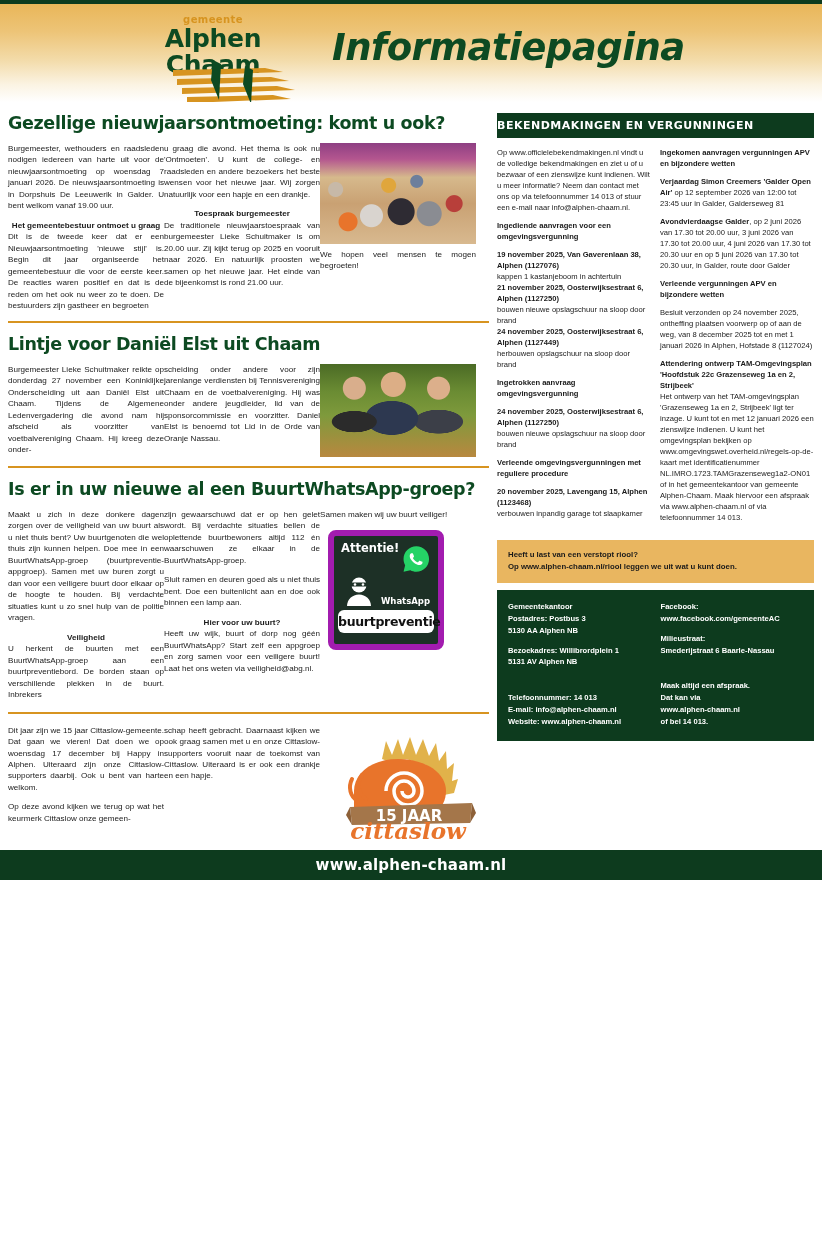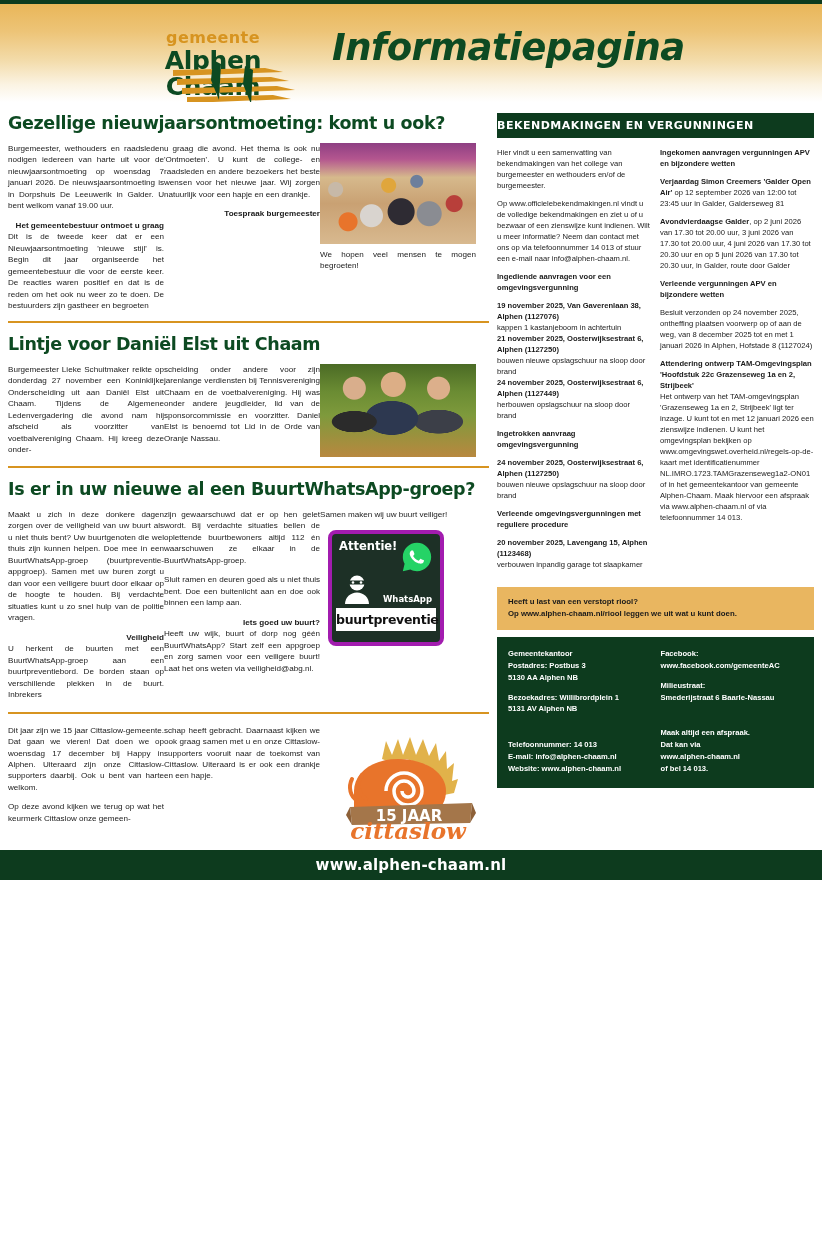--- a/index.html
+++ b/index.html
@@ -35,27 +35,27 @@
   }
   .logo-block {
     position: absolute;
     left: 118px;
     top: 8px;
     width: 190px;
     height: 86px;
   }
   .logo-gemeente {
     font-family: "DejaVu Sans", sans-serif;
-    font-size: 16px;
+    font-size: 10px;
     font-weight: 700;
     color: #d79420;
     letter-spacing: .4px;
     text-align: center;
     width: 100%;
-    margin-top: 16px;
+    margin-top: 2px;
   }
   .logo-name {
     font-family: "DejaVu Sans", sans-serif;
     font-size: 25px;
     font-weight: 700;
     color: #0d4a22;
     text-align: center;
     letter-spacing: -0.3px;
     line-height: 1.05;
     margin-top: 1px;
@@ -106,21 +106,21 @@
     font-size: 8.1px;
     line-height: 1.42;
     text-align: justify;
     color: #1a1a1a;
   }
   .tcol p { margin-bottom: 8px; }
   .tcol p:last-child { margin-bottom: 0; }
   .tcol .sub {
     font-weight: 700;
     margin-bottom: 0;
-    text-align: right;
+    text-align: center;
   }
   .media-col { width: 156px; }
   .photo {
     width: 100%;
     border: 0;
     display: block;
   }
   .caption {
     font-size: 8.1px;
     line-height: 1.42;
@@ -157,21 +157,21 @@
       radial-gradient(circle at 47% 22%, #dcae86 0 12px, transparent 13px),
       radial-gradient(circle at 76% 26%, #dcaf8b 0 11px, transparent 12px),
       linear-gradient(180deg, #4b6b25 0%, #6b8c33 30%, #7e9a3c 55%, #b8883f 100%);
   }
   .photo-frame { overflow: hidden; }
 
   
   .wa-sign {
     width: 116px;
     margin: 10px 0 0 8px;
-    border: 4px solid #a21caf;
+    border: 6px solid #a21caf;
     border-radius: 8px;
     background: #1d3026;
     padding: 4px;
   }
   .wa-top {
     display: flex;
     align-items: flex-start;
     gap: 2px;
     padding: 2px 2px 0 3px;
   }
@@ -193,21 +193,21 @@
     padding: 0 4px 2px 4px;
   }
   .wa-label {
     color: #ffffff;
     font-family: "DejaVu Sans", sans-serif;
     font-weight: 700;
     font-size: 8.5px;
   }
   .wa-white {
     background: #ffffff;
-    border-radius: 0;
+    border-radius: 6px;
     text-align: center;
     padding: 2px 0 3px 0;
     margin-top: 2px;
   }
   .wa-white span {
     font-family: "DejaVu Sans", sans-serif;
     font-weight: 700;
     font-size: 12.5px;
     color: #111;
     letter-spacing: -0.3px;
@@ -337,20 +337,21 @@
         <div class="article-title">Gezellige nieuwjaarsontmoeting: komt u ook?</div>
         <div class="article-body">
           <div class="tcol">
             <p>Burgemeester, wethouders en raadsleden nodigen iedereen van harte uit voor de nieuwjaarsontmoeting op woensdag 7 januari 2026. De nieuwsjaarsontmoeting is in Dorpshuis De Leeuwerik in Galder. U bent welkom vanaf 19.00 uur.</p>
             <p class="sub">Het gemeentebestuur ontmoet u graag</p>
             <p>Dit is de tweede keer dat er een Nieuwjaarsontmoeting 'nieuwe stijl' is. Begin dit jaar organiseerde het gemeentebestuur die voor de eerste keer. De reacties waren positief en dat is de reden om het ook nu weer zo te doen. De bestuurders zijn gastheer en begroeten</p>
           </div>
           <div class="tcol">
             <p>u graag die avond. Het thema is ook nu 'Ontmoeten'. U kunt de college- en raadsleden en andere bezoekers het beste wensen voor het nieuwe jaar. Wij zorgen natuurlijk voor een hapje en een drankje.</p>
             <p class="sub">Toespraak burgemeester</p>
+            <p>De traditionele nieuwjaarstoespraak van burgemeester Lieke Schuitmaker is om 20.00 uur. Zij kijkt terug op 2025 en vooruit naar 2026. En natuurlijk proosten we samen op het nieuwe jaar. Het einde van de bijeenkomst is rond 21.00 uur.</p>
           </div>
           <div class="media-col">
             <div class="photo photo-newyear photo-frame"></div>
             <div class="caption">We hopen veel mensen te mogen begroeten!</div>
           </div>
         </div>
         <hr class="rule">
       </div>
 
       <div class="article">
@@ -373,21 +374,21 @@
         <div class="article-title">Is er in uw nieuwe al een BuurtWhatsApp-groep?</div>
         <div class="article-body">
           <div class="tcol">
             <p>Maakt u zich in deze donkere dagen zorgen over de veiligheid van uw buurt als u niet thuis bent? Uw buurtgenoten die wel thuis zijn kunnen helpen. Doe mee in een BuurtWhatsApp-groep (buurtpreventie-appgroep). Samen met uw buren zorgt u dan voor een veiligere buurt door elkaar op de hoogte te houden. Bij verdachte situaties kunt u zo snel hulp van de politie vragen.</p>
             <p class="sub">Veiligheid</p>
             <p>U herkent de buurten met een BuurtWhatsApp-groep aan een buurtpreventiebord. De borden staan op verschillende plekken in de buurt. Inbrekers</p>
           </div>
           <div class="tcol">
             <p>zijn gewaarschuwd dat er op hen gelet wordt. Bij verdachte situaties bellen de oplettende buurtbewoners altijd 112 én waarschuwen ze elkaar in de BuurtWhatsApp-groep.</p>
             <p>Sluit ramen en deuren goed als u niet thuis bent. Doe een buitenlicht aan en doe ook binnen een lamp aan.</p>
-            <p class="sub">Iets goed uw buurt?</p>
+            <p class="sub">Hier voor uw buurt?</p>
             <p>Heeft uw wijk, buurt of dorp nog géén BuurtWhatsApp? Start zelf een appgroep en zorg samen voor een veiligere buurt! Laat het ons weten via veiligheid@abg.nl.</p>
           </div>
           <div class="media-col">
             <div class="tcol" style="width:100%">
               <p>Samen maken wij uw buurt veiliger!</p>
             </div>
             <div class="wa-sign">
               <div class="wa-top">
                 <div class="wa-attentie">Attentie!</div>
                 <svg class="wa-logo" viewBox="0 0 48 48">
@@ -444,21 +445,20 @@
       </div>
     </div>
 
     <div class="col-right">
 
       <div class="bekend-header">BEKENDMAKINGEN EN VERGUNNINGEN</div>
 
       <div class="bekend-body">
 
         <div class="bcol">
-          <p>Hier vindt u een samenvatting van bekendmakingen van het college van burgemeester en wethouders en/of de burgemeester.</p>
           <p>Op www.officielebekendmakingen.nl vindt u de volledige bekendmakingen en ziet u of u bezwaar of een zienswijze kunt indienen. Wilt u meer informatie? Neem dan contact met ons op via telefoonnummer 14 013 of stuur een e-mail naar info@alphen-chaam.nl.</p>
           <p class="bsub">Ingediende aanvragen voor een omgevingsvergunning</p>
           <p class="bitem"><b>19 november 2025, Van Gaverenlaan 38, Alphen (1127076)</b></p>
           <p class="bitem">kappen 1 kastanjeboom in achtertuin</p>
           <p class="bitem"><b>21 november 2025, Oosterwijksestraat 6, Alphen (1127250)</b></p>
           <p class="bitem">bouwen nieuwe opslagschuur na sloop door brand</p>
           <p class="bitem"><b>24 november 2025, Oosterwijksestraat 6, Alphen (1127449)</b></p>
           <p>herbouwen opslagschuur na sloop door brand</p>
           <p class="bsub">Ingetrokken aanvraag omgevingsvergunning</p>
           <p class="bitem"><b>24 november 2025, Oosterwijksestraat 6, Alphen (1127250)</b></p>

